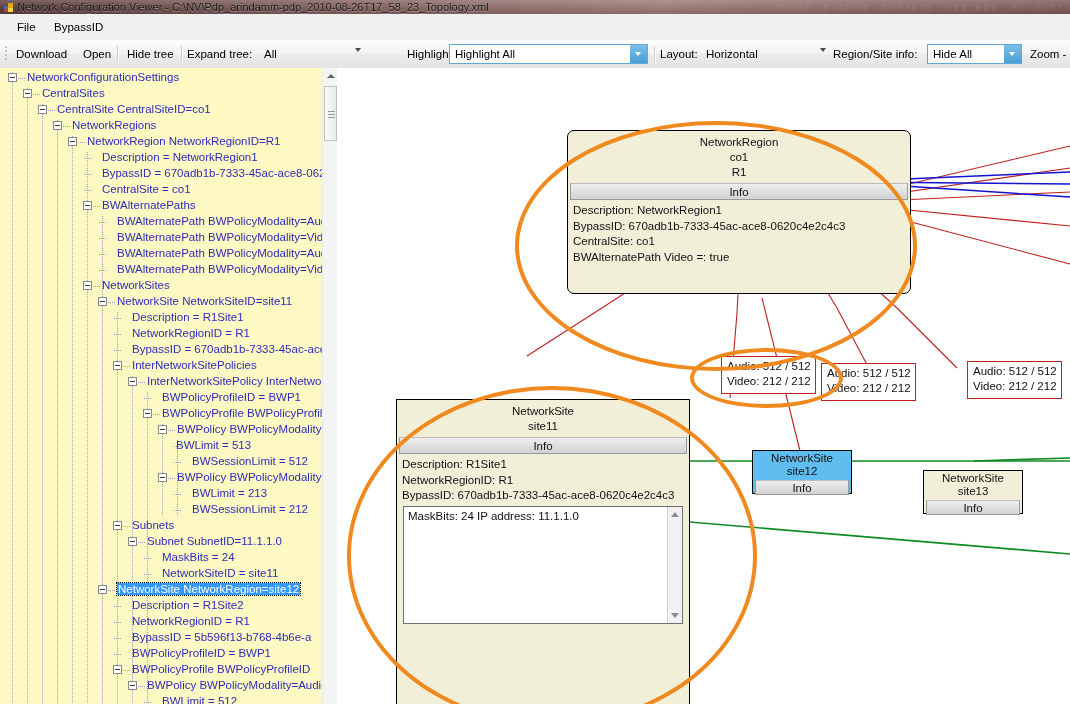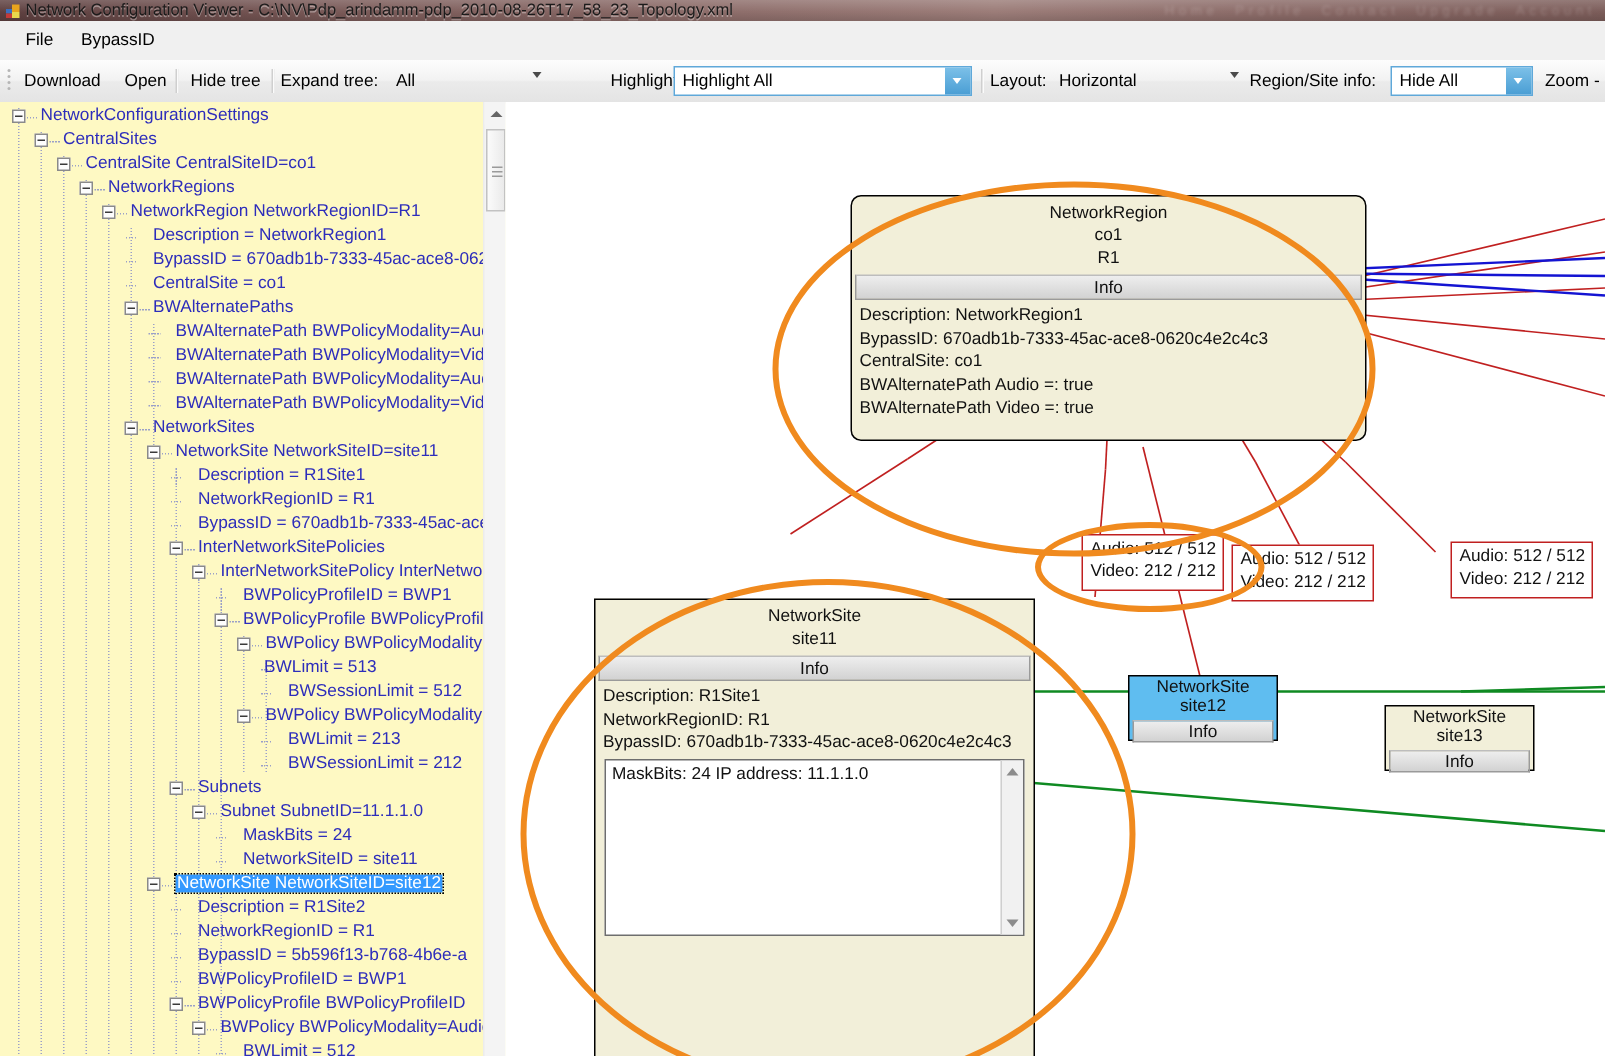--- a/index.html
+++ b/index.html
@@ -348,21 +348,21 @@
         <div class="tnode" style="left: 132px; top: 450px;"><span class="lbl">Subnets</span></div>
         <div class="tbox" style="left: 128px; top: 469px;"></div>
         <div class="tdash" style="left: 138px; top: 474px; width: 7px;"></div>
         <div class="tnode" style="left: 147px; top: 466px;"><span class="lbl">Subnet SubnetID=11.1.1.0</span></div>
         <div class="tdash" style="left: 144px; top: 490px; width: 8px;"></div>
         <div class="tnode" style="left: 162px; top: 482px;"><span class="lbl">MaskBits = 24</span></div>
         <div class="tdash" style="left: 144px; top: 506px; width: 8px;"></div>
         <div class="tnode" style="left: 162px; top: 498px;"><span class="lbl">NetworkSiteID = site11</span></div>
         <div class="tbox" style="left: 98px; top: 517px;"></div>
         <div class="tdash" style="left: 108px; top: 522px; width: 7px;"></div>
-        <div class="tnode sel" style="left: 117px; top: 514px;"><span class="lbl">NetworkSite NetworkSiteID=site12</span></div>
+        <div class="tnode sel" style="left: 117px; top: 514px;"><span class="lbl">NetworkSite NetworkRegion=site12</span></div>
         <div class="tdash" style="left: 114px; top: 538px; width: 8px;"></div>
         <div class="tnode" style="left: 132px; top: 530px;"><span class="lbl">Description = R1Site2</span></div>
         <div class="tdash" style="left: 114px; top: 554px; width: 8px;"></div>
         <div class="tnode" style="left: 132px; top: 546px;"><span class="lbl">NetworkRegionID = R1</span></div>
         <div class="tdash" style="left: 114px; top: 570px; width: 8px;"></div>
         <div class="tnode" style="left: 132px; top: 562px;"><span class="lbl">BypassID = 5b596f13-b768-4b6e-a</span></div>
         <div class="tdash" style="left: 114px; top: 586px; width: 8px;"></div>
         <div class="tnode" style="left: 132px; top: 578px;"><span class="lbl">BWPolicyProfileID = BWP1</span></div>
         <div class="tbox" style="left: 113px; top: 597px;"></div>
         <div class="tdash" style="left: 123px; top: 602px; width: 7px;"></div>
@@ -421,21 +421,20 @@
 
     <div class="nbox round" style="left:218px;top:62px;width:344px;height:164px;margin-left:12px;">
       <div class="ntitle">NetworkRegion</div>
       <div class="ntitle" style="padding-top:0">co1</div>
       <div class="ntitle" style="padding-top:0">R1</div>
       <div class="ninfo">Info</div>
       <div class="nbody">
         <div>Description: NetworkRegion1</div>
         <div>BypassID: 670adb1b-7333-45ac-ace8-0620c4e2c4c3</div>
         <div>CentralSite: co1</div>
-        <div>BWAlternatePath Audio =: true</div>
         <div>BWAlternatePath Video =: true</div>
       </div>
     </div>
 
     <div class="nbox" style="left:59px;top:331px;width:294px;height:320px;">
       <div class="ntitle">NetworkSite</div>
       <div class="ntitle" style="padding-top:0">site11</div>
       <div class="ninfo">Info</div>
       <div class="nbody">
         <div>Description: R1Site1</div>

